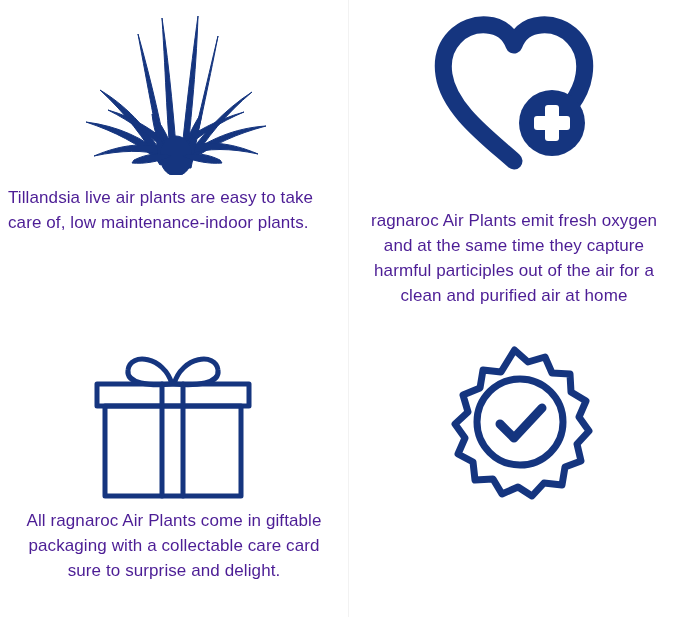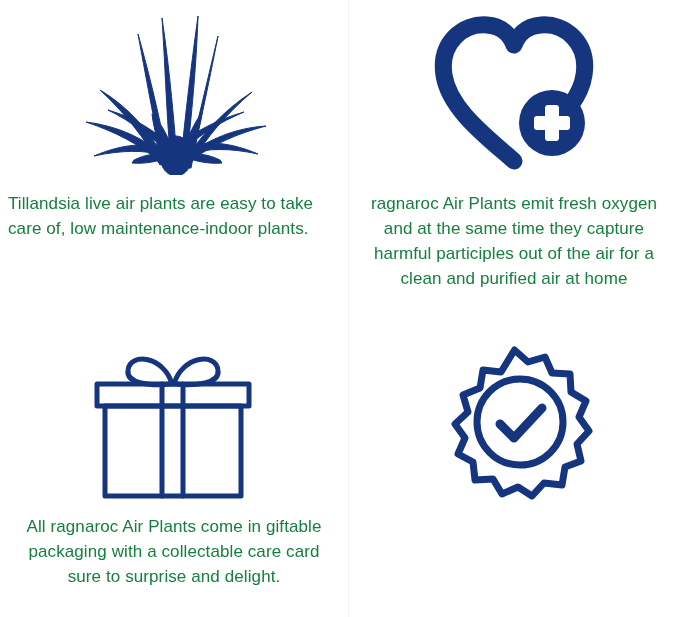--- a/index.html
+++ b/index.html
@@ -23,38 +23,38 @@
   }
   .panel {
     position: relative;
     box-sizing: border-box;
     display: flex;
     flex-direction: column;
     align-items: center;
   }
   .panel-right {
     border-left: 1px solid #f2f2f2;
+    justify-content: space-between;
   }
   .icon-wrap {
     display: flex;
     align-items: center;
     justify-content: center;
   }
   .panel-1 .icon-wrap { height: 185px; width: 100%; }
   .panel-2 .icon-wrap { height: 185px; width: 100%; }
   .panel-3 .icon-wrap { height: 200px; width: 100%; padding-top: 28px; box-sizing: border-box;}
   .panel-4 .icon-wrap { height: 200px; width: 100%; padding-top: 28px; box-sizing: border-box;}
 
   .caption {
     font-size: 17px;
     line-height: 25px;
-    color: #15803d;
+    color: #4c1d95;
     letter-spacing: 0.1px;
     box-sizing: border-box;
-    margin-top: 6px;
   }
   .panel-1 .caption {
     text-align: left;
     width: 100%;
     padding: 0 8px 0 8px;
   }
   .panel-2 .caption {
     text-align: center;
     width: 100%;
     padding: 0 6px;

